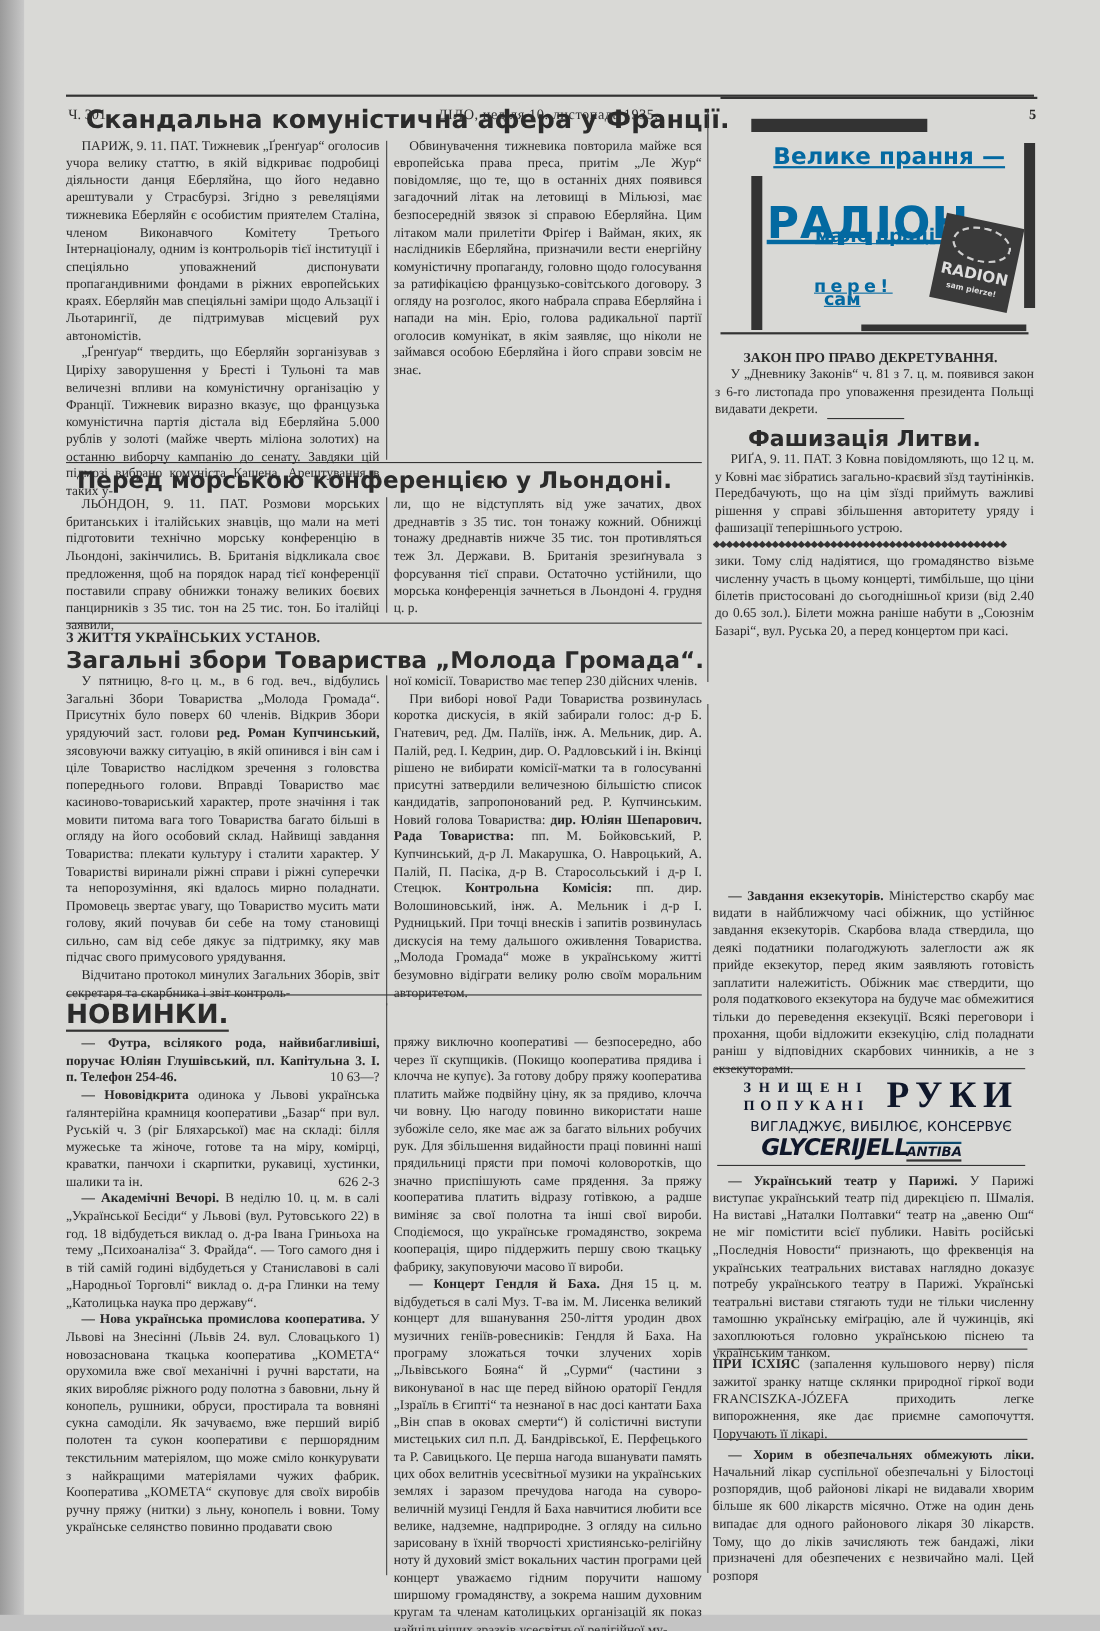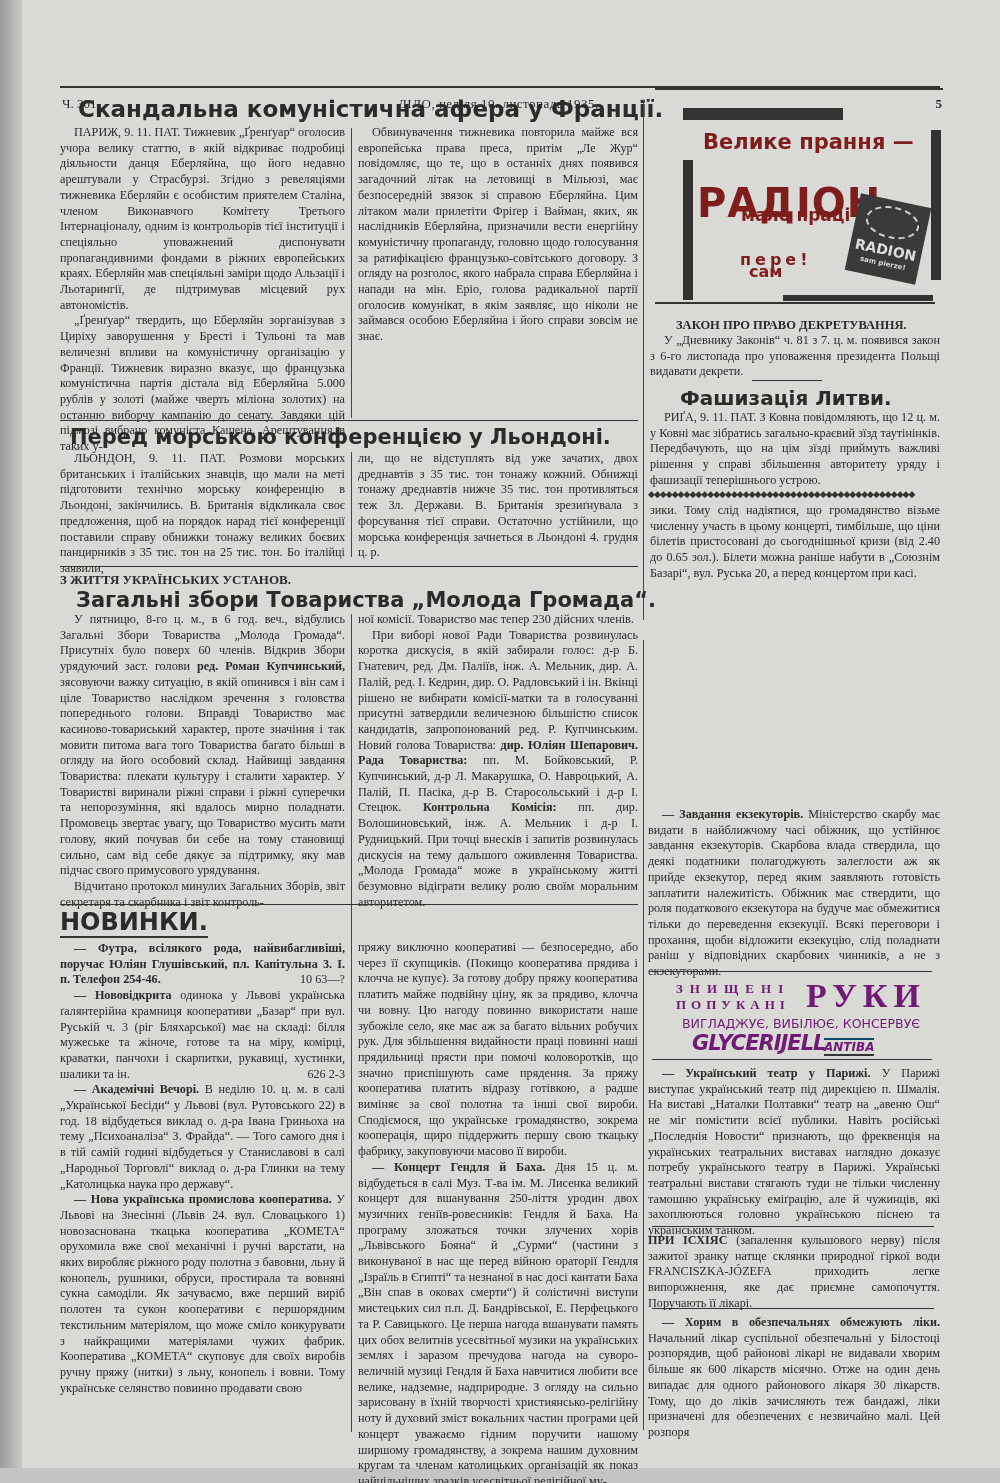--- a/index.html
+++ b/index.html
@@ -14,27 +14,27 @@
   .rule{position:absolute;height:2px;background:#333;}
   .vrule{position:absolute;width:1px;background:#444;}
   .art{position:absolute;font-size:12.2px;line-height:15.7px;text-align:justify;}
   .art p{margin:0;text-indent:14px;}
   .art p.ni{text-indent:0;}
   .h1{position:absolute;font-family:"DejaVu Sans","Liberation Sans",sans-serif;font-weight:bold;color:#2b2b2b;white-space:nowrap;}
   .kicker{position:absolute;font-family:"Liberation Serif",serif;font-weight:bold;font-size:13px;}
   b{font-weight:bold;}
   .ad1{position:absolute;left:683px;top:100px;width:270px;height:205px;}
   .ad1 .bar{position:absolute;background:#333;}
-  .ad1 .t{position:absolute;font-family:"DejaVu Sans",sans-serif;font-weight:bold;color:#7f1d1d;white-space:nowrap;}
+  .ad1 .t{position:absolute;font-family:"DejaVu Sans",sans-serif;font-weight:bold;color:#0369a1;white-space:nowrap;text-decoration:underline;}
   .box{position:absolute;left:852px;top:200px;width:72px;height:78px;background:#3a3a3a;transform:rotate(12deg);color:#ddd;font-family:"DejaVu Sans",sans-serif;font-weight:bold;font-size:14px;text-align:center;overflow:hidden;}
   .box .sun{position:absolute;left:10px;top:6px;width:50px;height:28px;border-radius:50%;border:2px dashed #cfcfcf;}
   .box .nm{position:absolute;left:0;width:100%;top:42px;}
   .box .sub{position:absolute;left:0;width:100%;top:60px;font-size:7px;}
   .ad2{position:absolute;left:648px;top:975px;width:300px;height:80px;}
-  .ad2 .t{position:absolute;white-space:nowrap;font-family:"DejaVu Sans",sans-serif;color:#701a75;}
+  .ad2 .t{position:absolute;white-space:nowrap;font-family:"DejaVu Sans",sans-serif;color:#0f172a;}
   .dots{position:absolute;left:648px;top:490px;width:290px;height:8px;overflow:hidden;font-size:9px;line-height:8px;letter-spacing:-1px;color:#333;white-space:nowrap;}
 </style>
 </head>
 <body>
 
 <div class="leftshade"></div>
 <div class="page"></div>
 <div class="bottomshade"></div>
 
 <div class="hdr">
@@ -60,21 +60,21 @@
 <div class="art" style="left:60px;top:451px;width:285px;">
   <p>ЛЬОНДОН, 9. 11. ПАТ. Розмови морських британських і італійських знавців, що мали на меті підготовити технічно морську конференцію в Льондоні, закінчились. В. Британія відкликала своє предложення, щоб на порядок нарад тієї конференції поставили справу обнижки тонажу великих боєвих панцирників з 35 тис. тон на 25 тис. тон. Бо італійці заявили,</p>
 </div>
 <div class="vrule" style="left:351px;top:452px;height:105px;"></div>
 <div class="art" style="left:358px;top:451px;width:280px;">
   <p class="ni">ли, що не відступлять від уже зачатих, двох дреднавтів з 35 тис. тон тонажу кожний. Обнижці тонажу дреднавтів нижче 35 тис. тон противляться теж Зл. Держави. В. Британія зрезиґнувала з форсування тієї справи. Остаточно устійнили, що морська конференція зачнеться в Льондоні 4. грудня ц. р.</p>
 </div>
 <div class="rule" style="left:60px;top:566px;width:578px;height:1px;"></div>
 
 <div class="kicker" style="left:60px;top:572px;">З ЖИТТЯ УКРАЇНСЬКИХ УСТАНОВ.</div>
-<div class="h1" style="left:60px;top:588px;font-size:21px;margin-left:16px;">Загальні збори Товариства „Молода Громада“.</div>
+<div class="h1" style="left:60px;top:588px;font-size:21px;">Загальні збори Товариства „Молода Громада“.</div>
 <div class="art" style="left:60px;top:612px;width:285px;">
   <p><span>У пятницю, 8-го ц. м., в 6 год. веч., відбулись Загальні Збори Товариства „Молода Громада“. Присутніх було поверх 60 членів. Відкрив Збори урядуючий заст. голови </span><b>ред. Роман Купчинський,</b><span> зясовуючи важку ситуацію, в якій опинився і він сам і ціле Товариство наслідком зречення з головства попереднього голови. Вправді Товариство має касиново-товариський характер, проте значіння і так мовити питома вага того Товариства багато більші в огляду на його особовий склад. Найвищі завдання Товариства: плекати культуру і сталити характер. У Товаристві виринали ріжні справи і ріжні суперечки та непорозуміння, які вдалось мирно поладнати. Промовець звертає увагу, що Товариство мусить мати голову, який почував би себе на тому становищі сильно, сам від себе дякує за підтримку, яку мав підчас свого примусового урядування.</span></p>
   <p>Відчитано протокол минулих Загальних Зборів, звіт секретаря та скарбника і звіт контроль-</p>
 </div>
 <div class="vrule" style="left:351px;top:614px;height:300px;"></div>
 <div class="art" style="left:358px;top:612px;width:280px;">
   <p class="ni">ної комісії. Товариство має тепер 230 дійсних членів.</p>
   <p><span>При виборі нової Ради Товариства розвинулась коротка дискусія, в якій забирали голос: д-р Б. Гнатевич, ред. Дм. Паліїв, інж. А. Мельник, дир. А. Палій, ред. І. Кедрин, дир. О. Радловський і ін. Вкінці рішено не вибирати комісії-матки та в голосуванні присутні затвердили величезною більшістю список кандидатів, запропонований ред. Р. Купчинським. Новий голова Товариства: </span><b>дир. Юліян Шепарович. Рада Товариства:</b><span> пп. М. Бойковський, Р. Купчинський, д-р Л. Макарушка, О. Навроцький, А. Палій, П. Пасіка, д-р В. Старосольський і д-р І. Стецюк. </span><b>Контрольна Комісія:</b><span> пп. дир. Волошиновський, інж. А. Мельник і д-р І. Рудницький. При точці внесків і запитів розвинулась дискусія на тему дальшого оживлення Товариства. „Молода Громада“ може в українському житті безумовно відіграти велику ролю своїм моральним авторитетом.</span></p>
 </div>
 <div class="rule" style="left:60px;top:904px;width:578px;height:1px;"></div>

